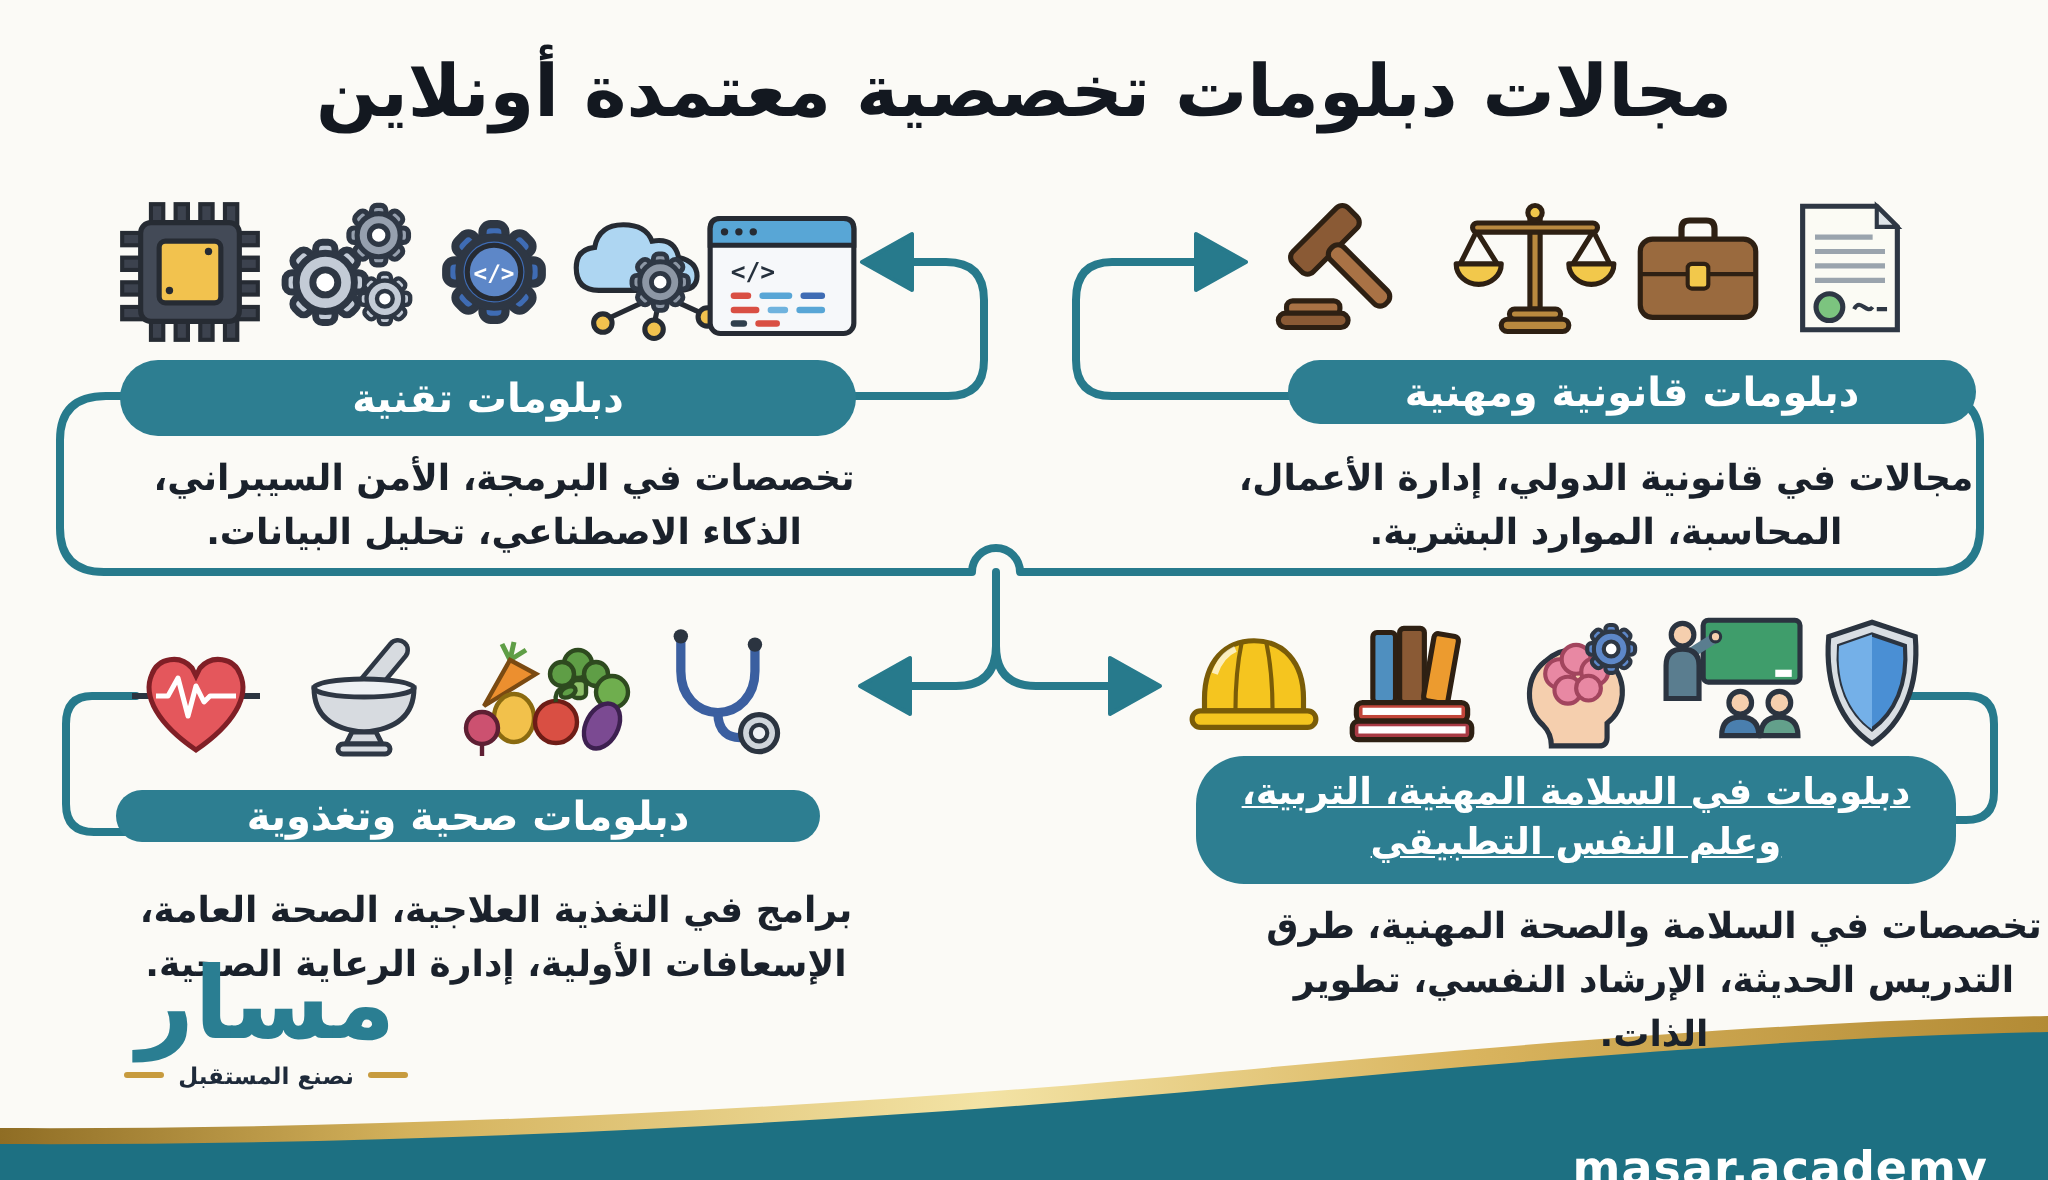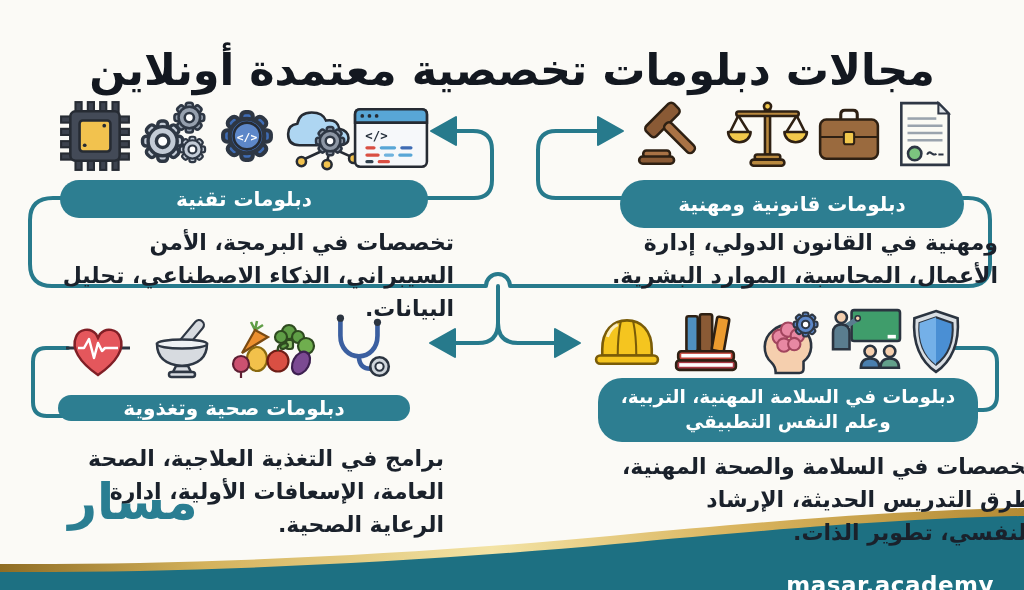--- a/index.html
+++ b/index.html
@@ -1,28 +1,28 @@
 <!DOCTYPE html>
 <html lang="ar"><head>
 <meta charset="utf-8">
 <style>
   html,body{margin:0;padding:0;}
   body{width:1024px;height:590px;position:relative;overflow:hidden;
        background:#fbfaf6;font-family:"DejaVu Sans",sans-serif;}
   .abs{position:absolute;}
   
-  .main-title{left:0;top:16px;width:1024px;text-align:center;
-    font-size:43px;font-weight:800;color:#131820;direction:rtl;white-space:nowrap;}
+  .main-title{left:0;top:2px;width:1024px;text-align:center;
+    font-size:36px;font-weight:800;color:#131820;direction:rtl;white-space:nowrap;}
   .pill{background:#2d7e91;color:#fff;border-radius:24px;display:flex;
     align-items:center;justify-content:center;text-align:center;direction:rtl;
     font-weight:700;z-index:6;box-sizing:border-box;padding:7px 10px;}
   .pill-1line{font-size:20px;}
-  .pill-2line{font-size:18.5px;line-height:1.35;}
-  .desc{color:#1a212b;font-weight:700;font-size:22px;line-height:1.5;
-    direction:rtl;z-index:6;}
+  .pill-2line{font-size:18.5px;line-height:1.35;text-decoration:underline;}
+  .desc{color:#1a212b;font-weight:700;font-size:18px;line-height:1.5;
+    text-align:center;direction:rtl;z-index:6;}
   
   .wave-svg{left:0;top:0;z-index:1;}
   .connector-svg{left:0;top:0;z-index:2;pointer-events:none;}
   .icon{z-index:4;}
   
   .logo-box{left:44px;top:476px;width:178px;text-align:center;z-index:7;}
   .logo-word{font-size:50px;font-weight:700;color:#2a7e92;line-height:1.05;direction:rtl;}
   .logo-tagline{margin-top:2px;display:flex;align-items:center;justify-content:center;
     gap:7px;font-size:11.5px;font-weight:700;color:#1e2a3a;direction:rtl;}
   .gold-dash{display:inline-block;width:20px;height:2.5px;background:#c79b3e;border-radius:2px;}
@@ -185,22 +185,22 @@
   <g stroke="#9aa4ad" stroke-width="2.5">
     <line x1="14" y1="19" x2="42" y2="19"></line>
       <line x1="14" y1="26" x2="48" y2="26"></line>
     <line x1="14" y1="33" x2="48" y2="33"></line>
       <line x1="14" y1="40" x2="48" y2="40"></line>
   </g>
   <circle cx="21" cy="53" r="6.5" fill="#7cc47f" stroke="#2e3744" stroke-width="2.5"></circle>
   <path d="M33,54 c3,-6 6,3 9,-1 m2,1 h5" fill="none" stroke="#2e3744" stroke-width="2"></path>
 </svg>
 
-<div class="abs pill pill-1line" style="left:620px;top:180px;width:344px;height:48px">دبلومات قانونية ومهنية</div>
-<div class="abs desc" style="left:608px;top:226px;width:390px">ومهنية في القانون الدولي، إدارة الأعمال، المحاسبة، الموارد البشرية.</div>
+<div class="abs pill pill-1line" style="left:644px;top:180px;width:344px;height:32px">دبلومات قانونية ومهنية</div>
+<div class="abs desc" style="left:608px;top:226px;width:390px">مجالات في قانونية الدولي، إدارة الأعمال، المحاسبة، الموارد البشرية.</div>
 
 <svg class="abs icon" style="left:64px;top:318px" width="68" height="62" viewBox="0 0 66 62">
   <line x1="1" y1="30" x2="12" y2="30" stroke="#2b3440" stroke-width="3"></line>
   <line x1="54" y1="30" x2="65" y2="30" stroke="#2b3440" stroke-width="3"></line>
   <path d="M33,57 C14,44 6,30 11,19 C14,11 25,9 31,16 L33,20 L35,16 C41,9 52,11 55,19 C60,30 52,44 33,57 Z" fill="#e4575c" stroke="#801f26" stroke-width="2.5"></path>
   <polyline points="13,30 19,30 24,21 29,40 33,25 37,33 40,30 53,30" fill="none" stroke="#ffffff" stroke-width="2.5" stroke-linejoin="round"></polyline>
 </svg>
 
 <svg class="abs icon" style="left:148px;top:316px" width="68" height="64" viewBox="0 0 66 64">
   <line x1="50" y1="9" x2="35" y2="27" stroke="#2e3744" stroke-width="12" stroke-linecap="round"></line>
@@ -296,15 +296,20 @@
   <path d="M27,3 L48,10 C50,34 42,52 27,62 C12,52 4,34 6,10 Z" fill="#d9dee3" stroke="#2b3440" stroke-width="2.5"></path>
   <path d="M27,9 L43,14.5 C44.5,33 38,47 27,55 C16,47 9.5,33 11,14.5 Z" fill="#4a8fd4" stroke="#2b3440" stroke-width="2"></path>
   <path d="M27,9 L11,14.5 C9.5,33 16,47 27,55 Z" fill="#74b0e8"></path>
 </svg>
 
 <div class="abs pill pill-2line" style="left:598px;top:378px;width:380px;height:64px">دبلومات في السلامة المهنية، التربية، وعلم النفس التطبيقي</div>
 <div class="abs desc" style="left:620px;top:450px;width:414px">تخصصات في السلامة والصحة المهنية، طرق التدريس الحديثة، الإرشاد النفسي، تطوير الذات.</div>
 
 <div class="abs logo-box">
   <div class="logo-word">مسار</div>
+  <div class="logo-tagline">
+    <span class="gold-dash"></span>
+    <span>نصنع المستقبل</span>
+    <span class="gold-dash"></span>
+  </div>
 </div>
 
 <div class="abs website">masar.academy</div>
 
 </body></html>

